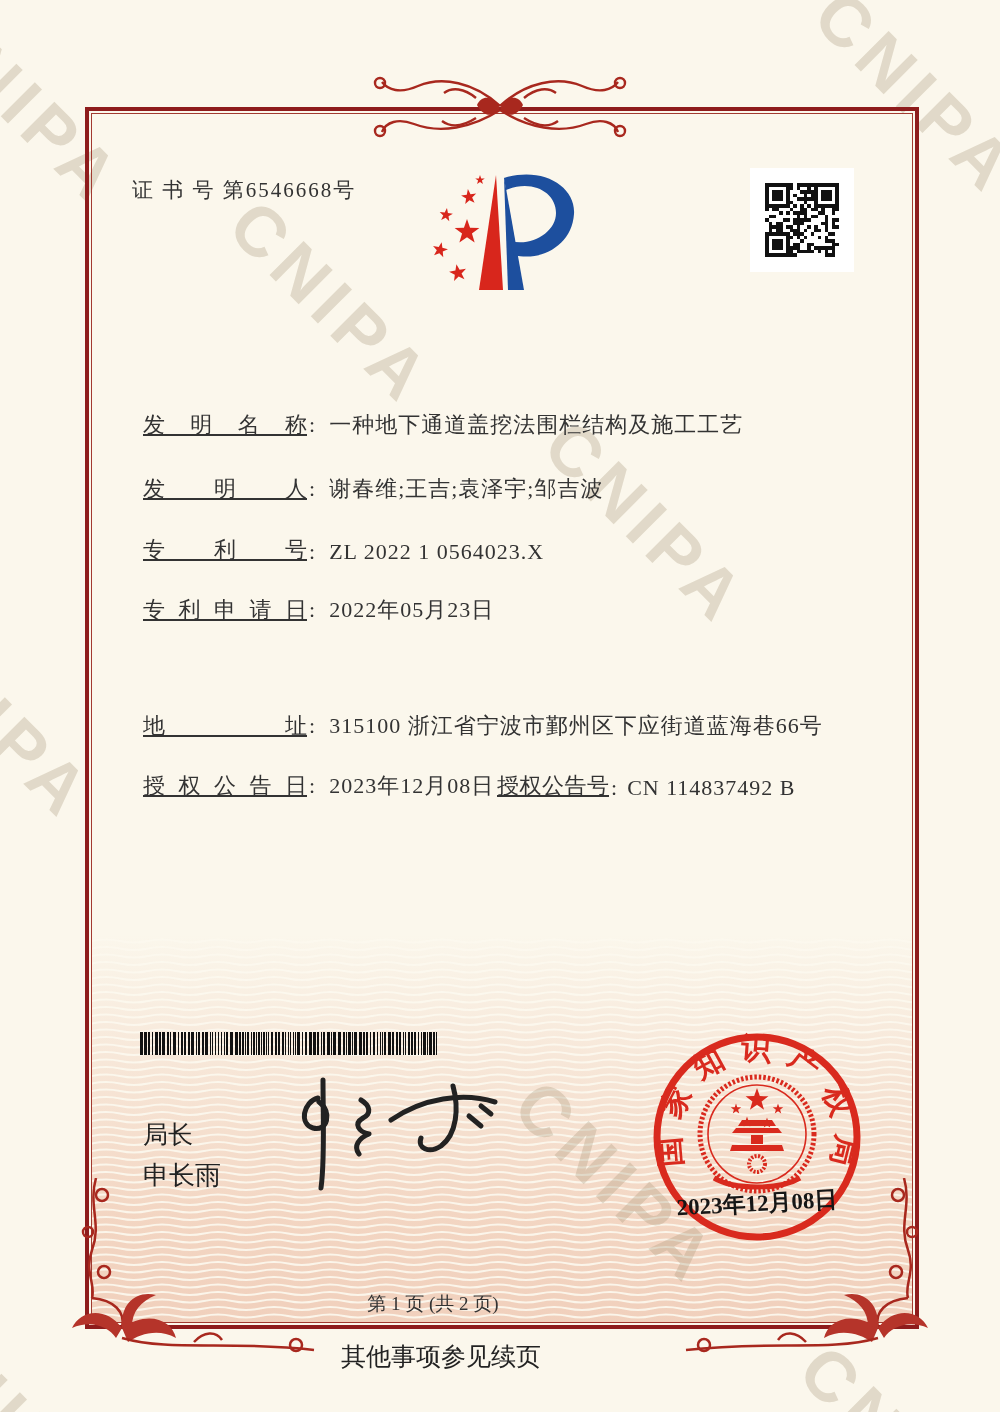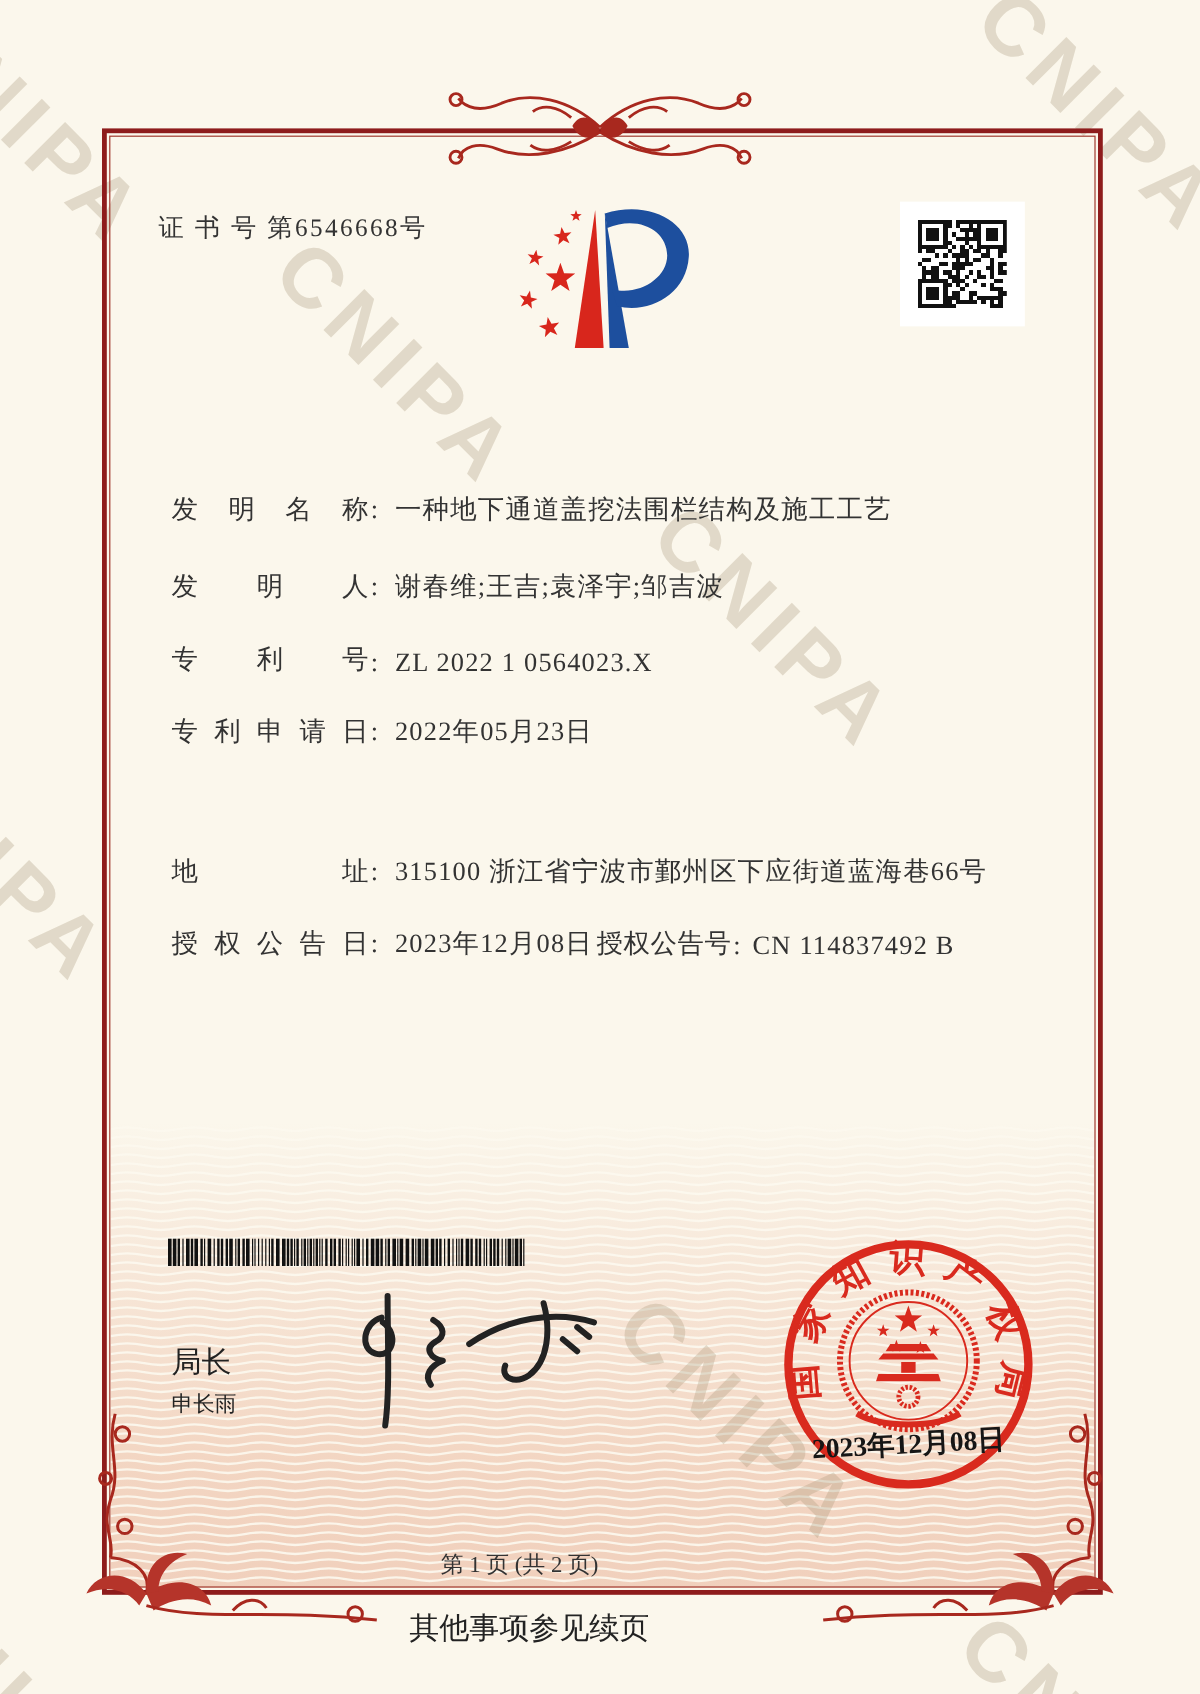--- a/index.html
+++ b/index.html
@@ -44,38 +44,38 @@
   .qr-pad{position:absolute;left:750px;top:168px;width:104px;height:104px;background:#ffffff;}
   .qr-pad svg{position:absolute;left:15px;top:15px;}
   .title{
     position:absolute;left:0;right:0;top:292px;text-align:center;
     font-size:45px;font-weight:bold;color:#111;
     letter-spacing:17px;text-indent:17px;
   }
   .field-row{position:absolute;left:143px;font-size:22px;color:#333;white-space:nowrap;}
   .flabel{
     display:inline-block;width:164px;vertical-align:bottom;
-    text-align:justify;text-align-last:justify;text-justify:inter-character;
+    text-align:justify;text-align-last:justify;text-justify:inter-character;text-decoration:underline;
   }
   .fcolon{display:inline-block;margin-left:2px;}
   .fvalue{display:inline-block;margin-left:14px;letter-spacing:1px;}
   .grant-pair{position:absolute;left:354px;top:0;}
   .grant-pair .flabel{width:112px;}
   .grant-pair .fvalue{margin-left:10px;}
   .paras{
     position:absolute;left:136px;top:820px;width:744px;
     font-size:20px;line-height:29px;text-align:justify;color:#222;
     letter-spacing:0.5px;
   }
   .paras p{margin:0;text-indent:2em;}
   .paras p + p{margin-top:5px;}
   .barcode{position:absolute;left:140px;top:1032px;}
   .director-label{position:absolute;left:143px;top:1118px;font-size:25px;color:#222;
     font-family:Liberation Mono, monospace;}
-  .director-name{position:absolute;left:143px;top:1158px;font-size:18px;color:#222;
+  .director-name{position:absolute;left:143px;top:1158px;font-size:26px;color:#222;
     font-family:Liberation Mono, monospace;}
   .signature{position:absolute;left:283px;top:1068px;}
   .seal{position:absolute;left:650px;top:1030px;}
   .seal-date{
     position:absolute;left:657px;top:1188px;width:200px;text-align:center;
     font-size:23px;font-weight:600;color:#161616;transform:rotate(-3deg);
   }
   .page-footer{position:absolute;left:0px;right:50px;top:1291px;text-align:center;font-size:19px;color:#333;padding-left:44px;}
   .continuation{position:absolute;left:10px;right:0;top:1340px;text-align:center;font-size:25px;color:#222;}
 </style>

